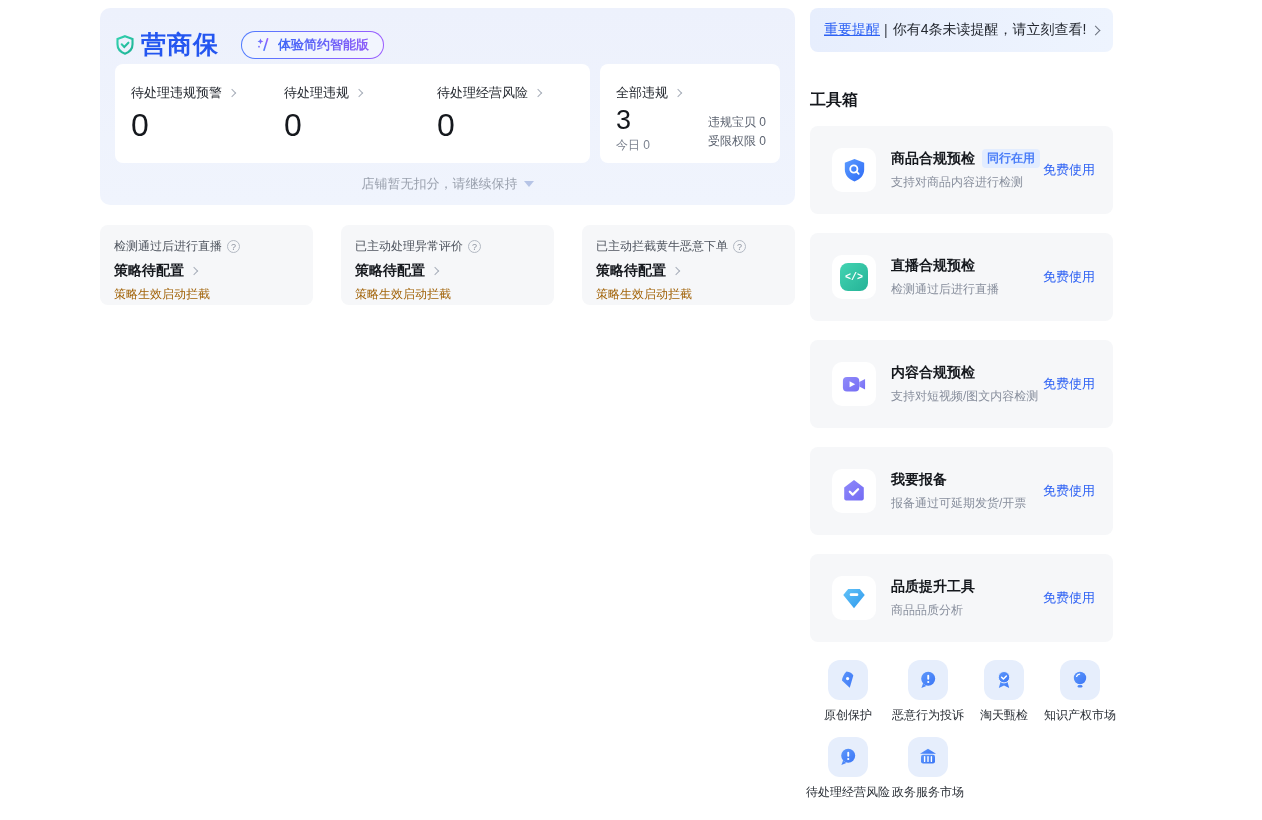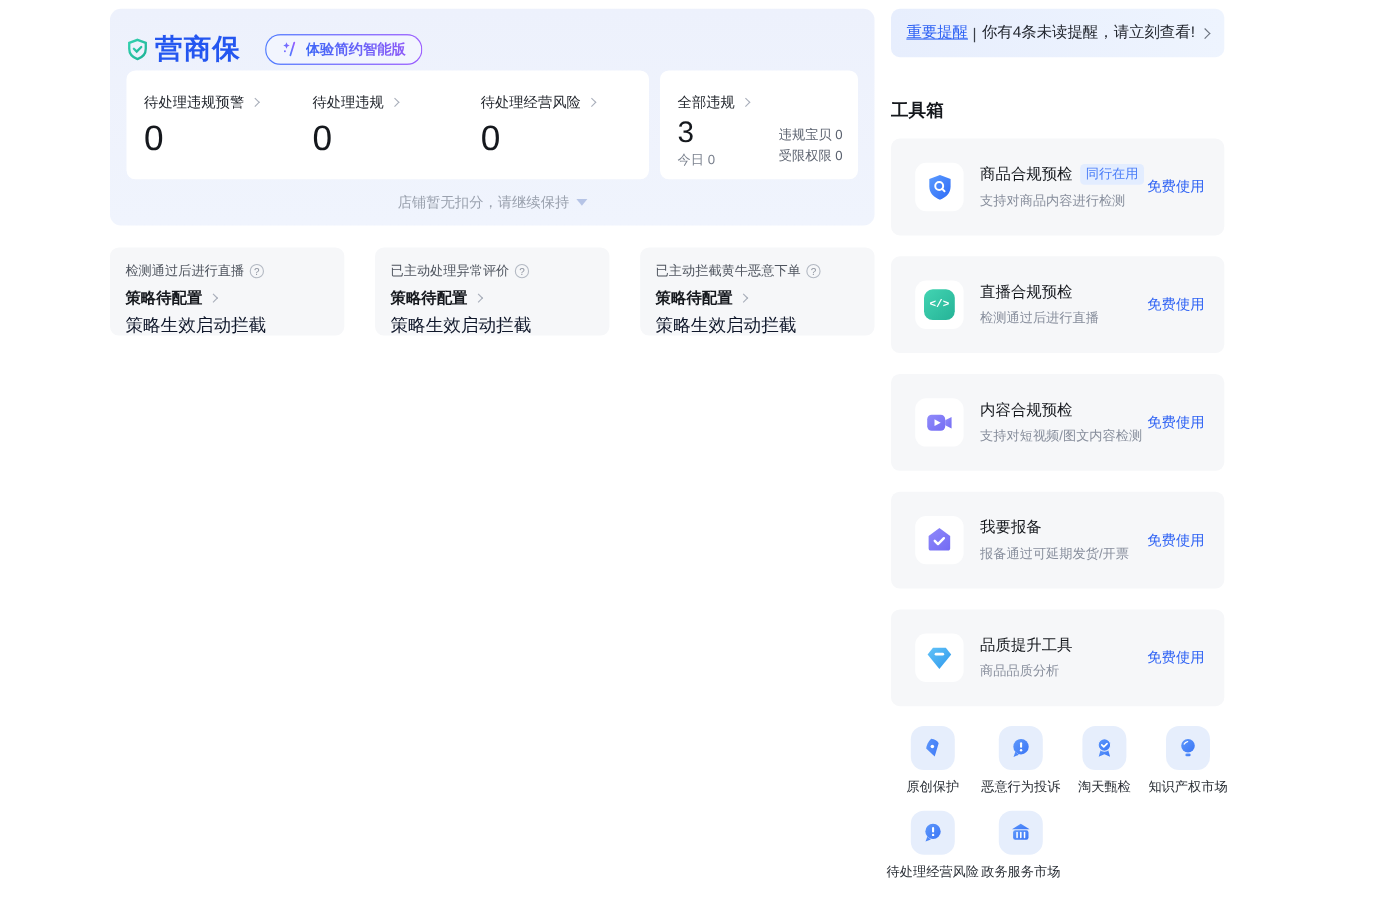--- a/index.html
+++ b/index.html
@@ -56,41 +56,41 @@
     font-size:12px; line-height:14px; text-align:center; font-style:normal; font-weight:bold; }
 
   .risk-cards { display:flex; gap:28px; margin-top:20px; }
   .risk-card { flex:1; height:80px; background:#f6f7f9; border-radius:8px; padding:13px 14px; }
   .rc-title { display:flex; align-items:center; gap:5px; font-size:12px; color:#4e545e; }
   .help { width:13px; height:13px; border:1px solid #b3b9c3; border-radius:50%;
     font-size:9px; color:#8d939f; display:inline-flex; align-items:center;
     justify-content:center; font-style:normal; cursor:pointer; }
   .rc-status { display:flex; align-items:center; gap:7px; margin-top:7px;
     font-size:14px; font-weight:bold; color:#15181d; cursor:pointer; }
-  .rc-desc { margin-top:6px; font-size:16px; color:#0f172a; }
+  .rc-desc { margin-top:6px; font-size:12px; color:#a16207; }
 
   
   .right-col { position:absolute; left:810px; top:0; width:303px; }
   .notice { position:absolute; top:8px; left:0; width:303px; height:44px; border-radius:8px;
     background:linear-gradient(90deg,#e7eefd,#eef4fe); display:flex; align-items:center;
     padding:0 14px; cursor:pointer; }
   .notice-link { font-size:14px; color:#2e62f4; text-decoration:underline; }
   .notice-div { font-size:14px; color:#3a3f48; margin:0 5px 0 4px; }
   .notice-text { font-size:14px; color:#23272f; }
   .chev-dark { border-color:#6a717d; margin-left:auto; width:7px; height:7px; }
 
   .toolbox-title { position:absolute; top:90px; left:0; font-size:16px; font-weight:bold; color:#15181d; }
 
   .tools { position:absolute; top:126px; left:0; width:303px; }
   .tool-card { height:88px; margin-bottom:19px; background:#f6f7f9; border-radius:8px;
     display:flex; align-items:center; padding:0 18px 0 22px; cursor:pointer; }
   .tool-tile { width:44px; height:44px; background:#fff; border-radius:10px;
     display:flex; align-items:center; justify-content:center; flex:0 0 auto; }
   .tool-info { margin-left:15px; }
-  .tool-title-row { display:flex; align-items:center; }
+  .tool-title-row { display:flex; align-items:center;font-weight:bold; }
   .tool-title { font-size:14px; color:#15181d; }
   .tool-badge { margin-left:7px; padding:1px 5px; background:#e3edff; color:#4a7df8;
     font-size:12px; border-radius:4px; white-space:nowrap; }
   .tool-desc { margin-top:6px; font-size:12px; color:#878e9c; white-space:nowrap; }
   .tool-action { margin-left:auto; font-size:13px; color:#2e62f4; white-space:nowrap; cursor:pointer; }
   .code-tile { width:28px; height:28px; border-radius:8px;
     background:linear-gradient(135deg,#43d4b2,#25b397); color:#fff; font-size:10px;
     font-weight:bold; display:flex; align-items:center; justify-content:center;
     font-family:"Liberation Mono","DejaVu Sans Mono",monospace; }
 

